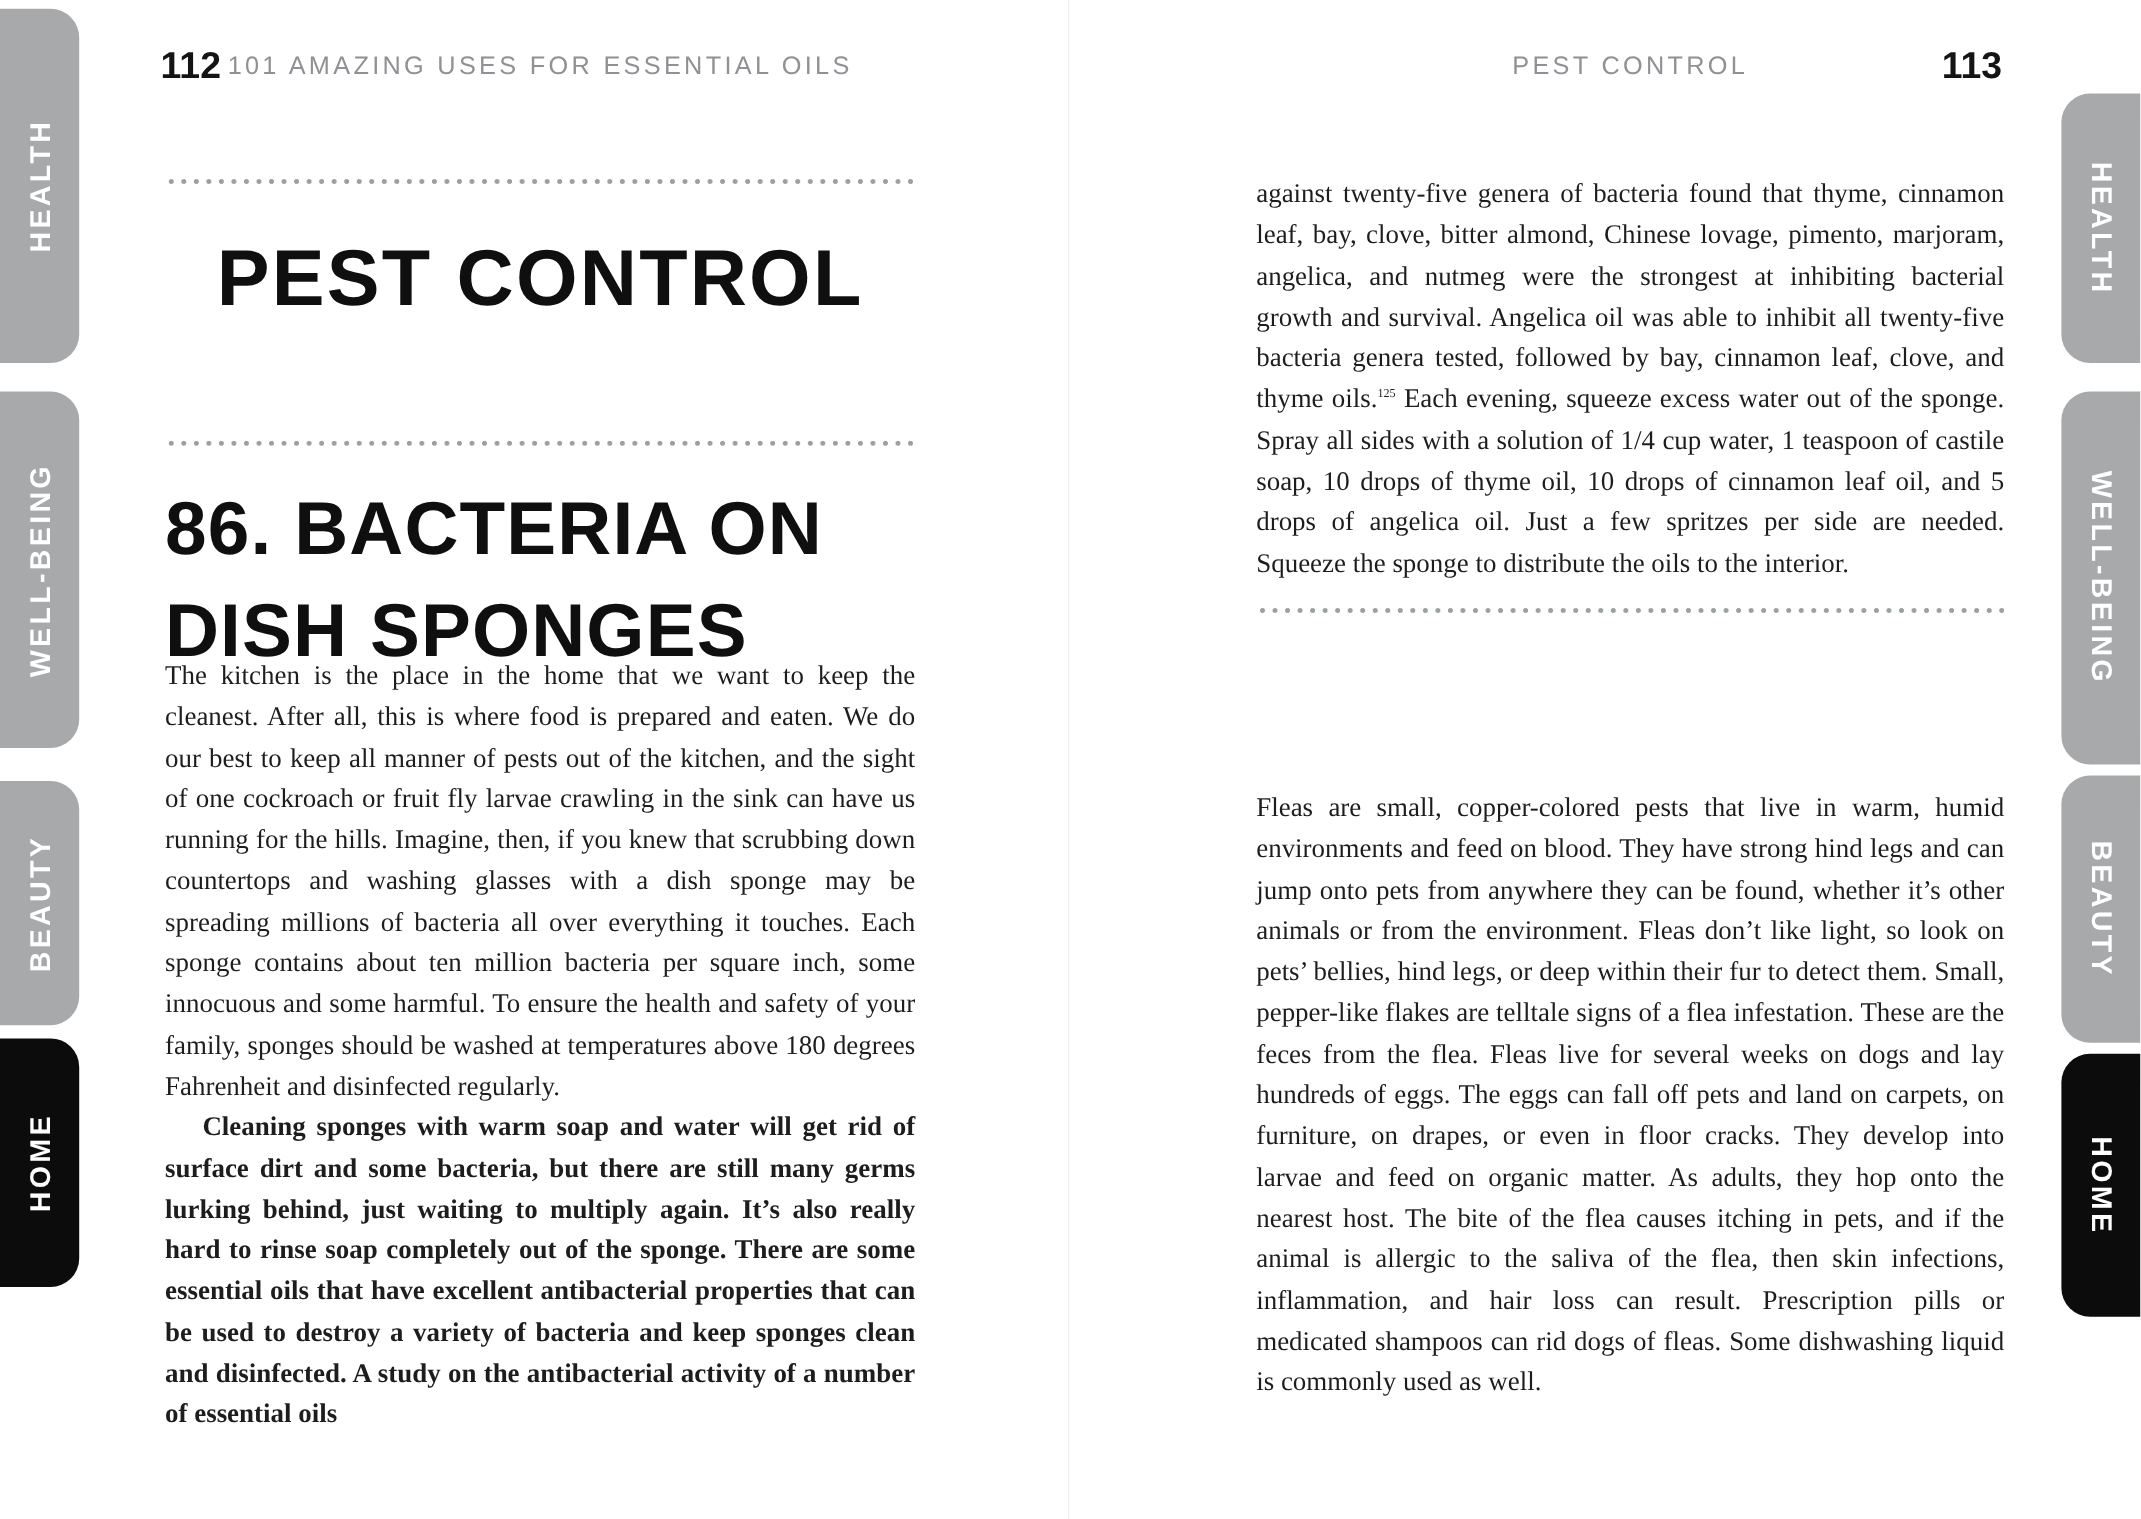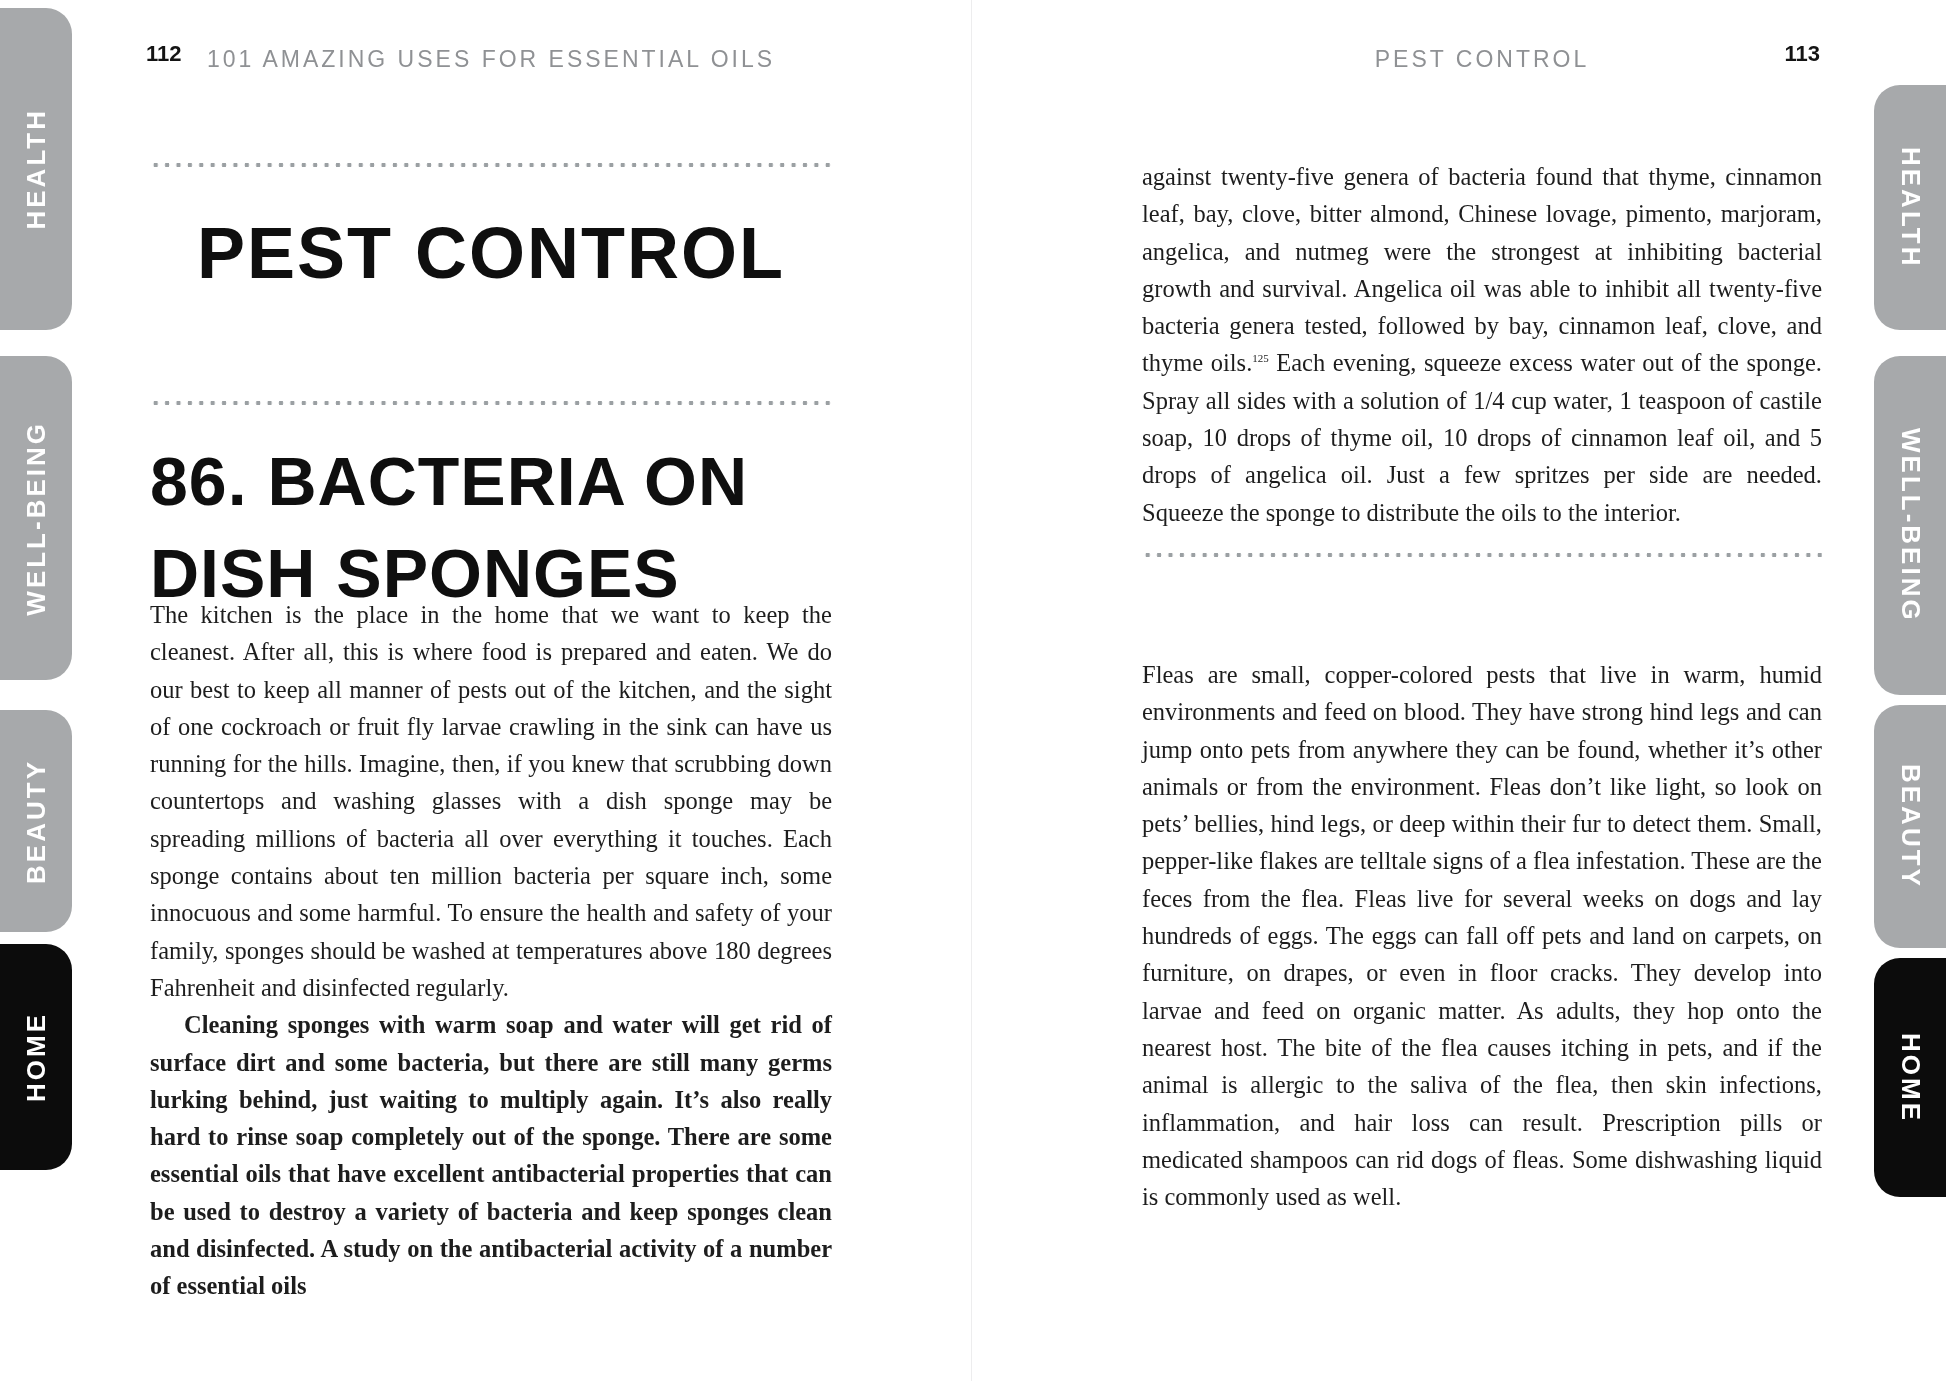--- a/index.html
+++ b/index.html
@@ -53,21 +53,21 @@
     text-align: center;
     font-size: 23px;
     font-weight: normal;
     letter-spacing: 3px;
     color: #8f9194;
     white-space: nowrap;
   }
   .page-num {
     position: absolute;
     top: 41px;
-    font-size: 22px;
+    font-size: 34px;
     font-weight: bold;
     color: #141414;
   }
   .page-num.pn-left  { left: -4px; }
   .page-num.pn-right { right: 2px; text-align: center; }
 
   .dots {
     position: absolute;
     left: 0; right: 0;
     height: 6px;
@@ -176,19 +176,19 @@
     <div class="running-head">PEST CONTROL</div>
     <span class="page-num pn-right">113</span>
 
     <div class="body-text" style="top:158px">
       <p><span>against twenty-five genera of bacteria found that thyme, cinnamon leaf, bay, clove, bitter almond, Chinese lovage, pimento, marjoram, angelica, and nutmeg were the strongest at inhibiting bacterial growth and survival. Angelica oil was able to inhibit all twenty-five bacteria genera tested, followed by bay, cinnamon leaf, clove, and thyme oils.</span><sup class="footnote">125</sup><span> Each evening, squeeze excess water out of the sponge. Spray all sides with a solution of 1/4 cup water, 1 teaspoon of castile soap, 10 drops of thyme oil, 10 drops of cinnamon leaf oil, and 5 drops of angelica oil. Just a few spritzes per side are needed. Squeeze the sponge to distribute the oils to the interior.</span></p>
     </div>
 
     <div class="dots" style="top:552px"></div>
 
 
-    <div class="body-text" style="top:656px">
+    <div class="body-text" style="top:716px">
       <p>Fleas are small, copper-colored pests that live in warm, humid environments and feed on blood. They have strong hind legs and can jump onto pets from anywhere they can be found, whether it’s other animals or from the environment. Fleas don’t like light, so look on pets’ bellies, hind legs, or deep within their fur to detect them. Small, pepper-like flakes are telltale signs of a flea infestation. These are the feces from the flea. Fleas live for several weeks on dogs and lay hundreds of eggs. The eggs can fall off pets and land on carpets, on furniture, on drapes, or even in floor cracks. They develop into larvae and feed on organic matter. As adults, they hop onto the nearest host. The bite of the flea causes itching in pets, and if the animal is allergic to the saliva of the flea, then skin infections, inflammation, and hair loss can result. Prescription pills or medicated shampoos can rid dogs of fleas. Some dishwashing liquid is commonly used as well.</p>
     </div>
 
   </section>
 
 </div>
 
 </body></html>

